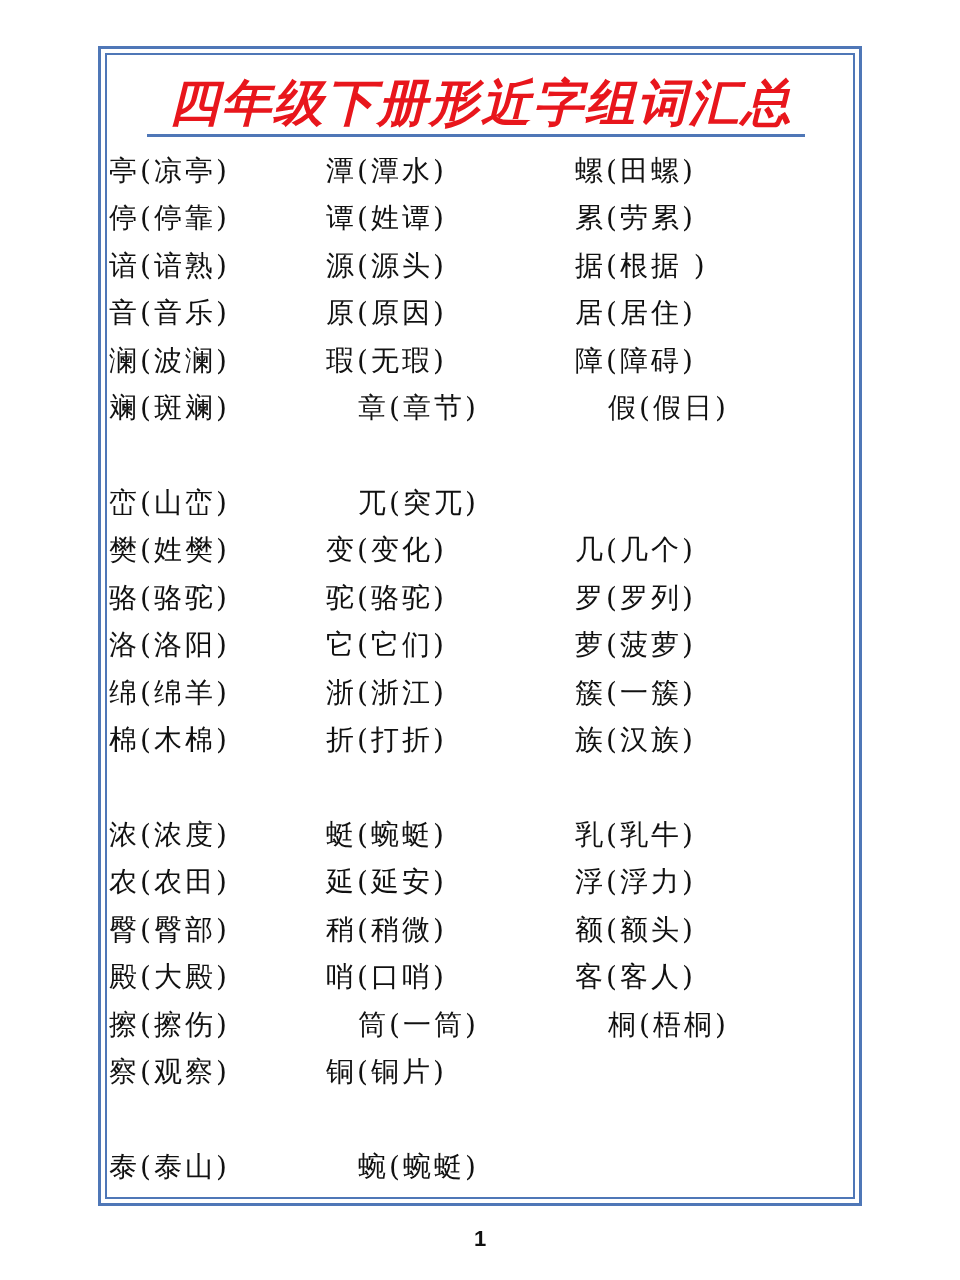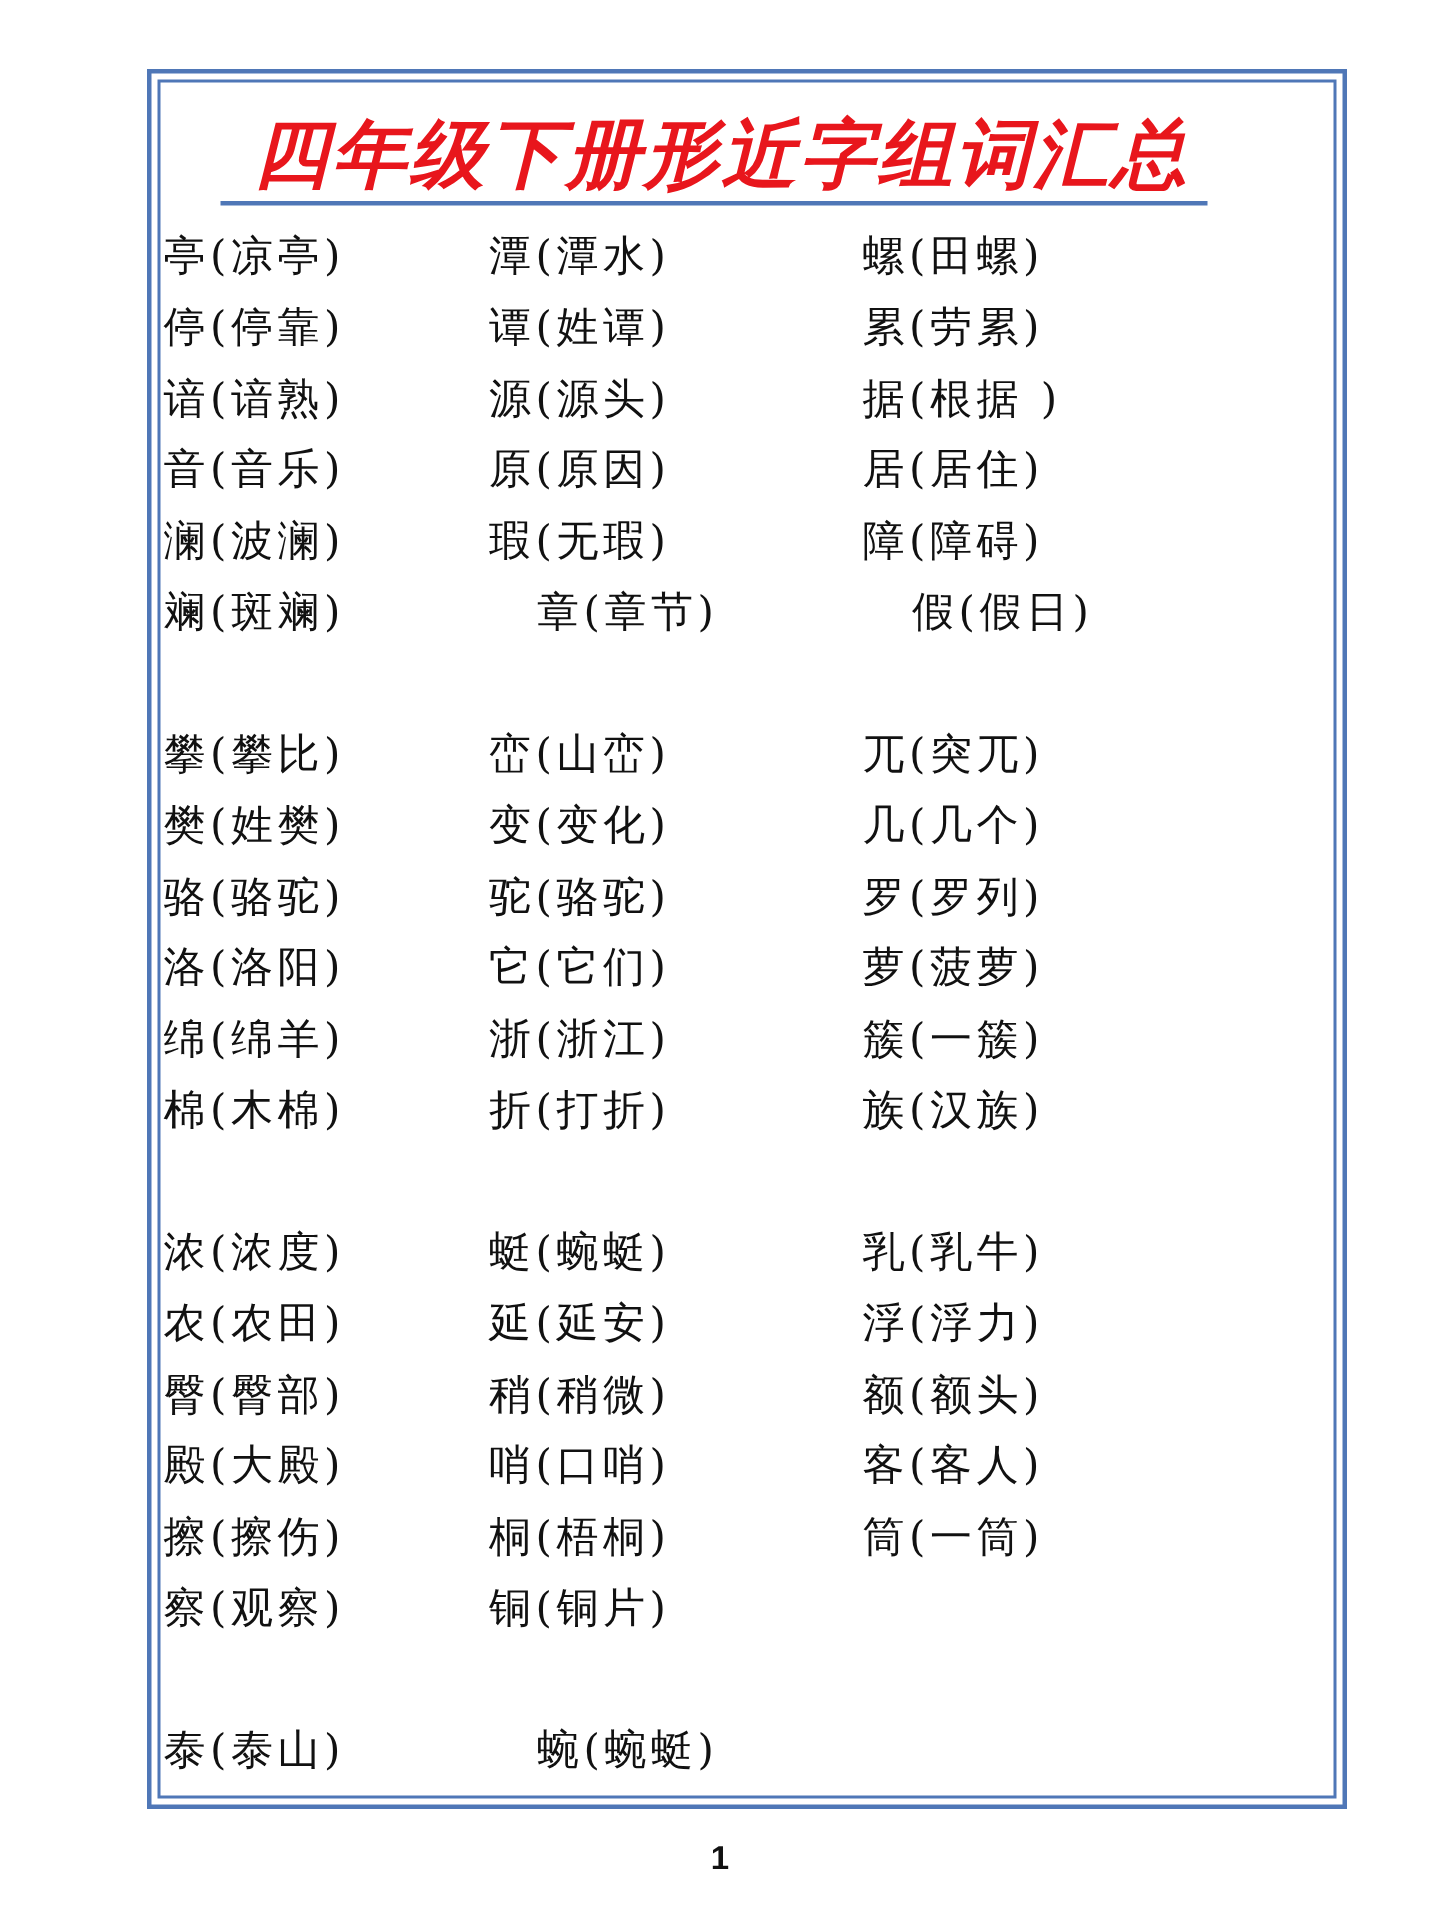--- a/index.html
+++ b/index.html
@@ -15,21 +15,20 @@
       font-family: "DejaVu Serif", "Liberation Serif", serif;
     }
     .frame-outer {
       position: absolute;
       left: 98px;
       top: 46px;
       width: 758px;
       height: 1154px;
       border: 3px solid #4f77b7;
       background: #ffffff;
-      padding-left: 36px;
     }
     .frame-inner {
       position: absolute;
       left: 4px;
       top: 4px;
       right: 4px;
       bottom: 4px;
       border: 2px solid #4f77b7;
     }
     .title {
@@ -131,21 +130,20 @@
         <span class="cell col-0">斓(斑斓)</span>
         <span class="cell col-2">章(章节)</span>
         <span class="cell col-1">假(假日)</span>
       </div>
     </div>
 
     <div style="height:47px;"></div>
 
     <div class="group">
       <div class="row">
-        <span class="cell col-0">攀(攀比)</span>
         <span class="cell col-1">峦(山峦)</span>
         <span class="cell col-2">兀(突兀)</span>
       </div>
       <div class="row">
         <span class="cell col-0">樊(姓樊)</span>
         <span class="cell col-1">变(变化)</span>
         <span class="cell col-2">几(几个)</span>
       </div>
       <div class="row">
         <span class="cell col-0">骆(骆驼)</span>
@@ -187,22 +185,22 @@
         <span class="cell col-1">稍(稍微)</span>
         <span class="cell col-2">额(额头)</span>
       </div>
       <div class="row">
         <span class="cell col-0">殿(大殿)</span>
         <span class="cell col-1">哨(口哨)</span>
         <span class="cell col-2">客(客人)</span>
       </div>
       <div class="row">
         <span class="cell col-0">擦(擦伤)</span>
+        <span class="cell col-2">筒(一筒)</span>
         <span class="cell col-1">桐(梧桐)</span>
-        <span class="cell col-2">筒(一筒)</span>
       </div>
       <div class="row">
         <span class="cell col-0">察(观察)</span>
         <span class="cell col-1">铜(铜片)</span>
         <span class="cell col-2"></span>
       </div>
     </div>
 
     <div style="height:47px;"></div>
 

